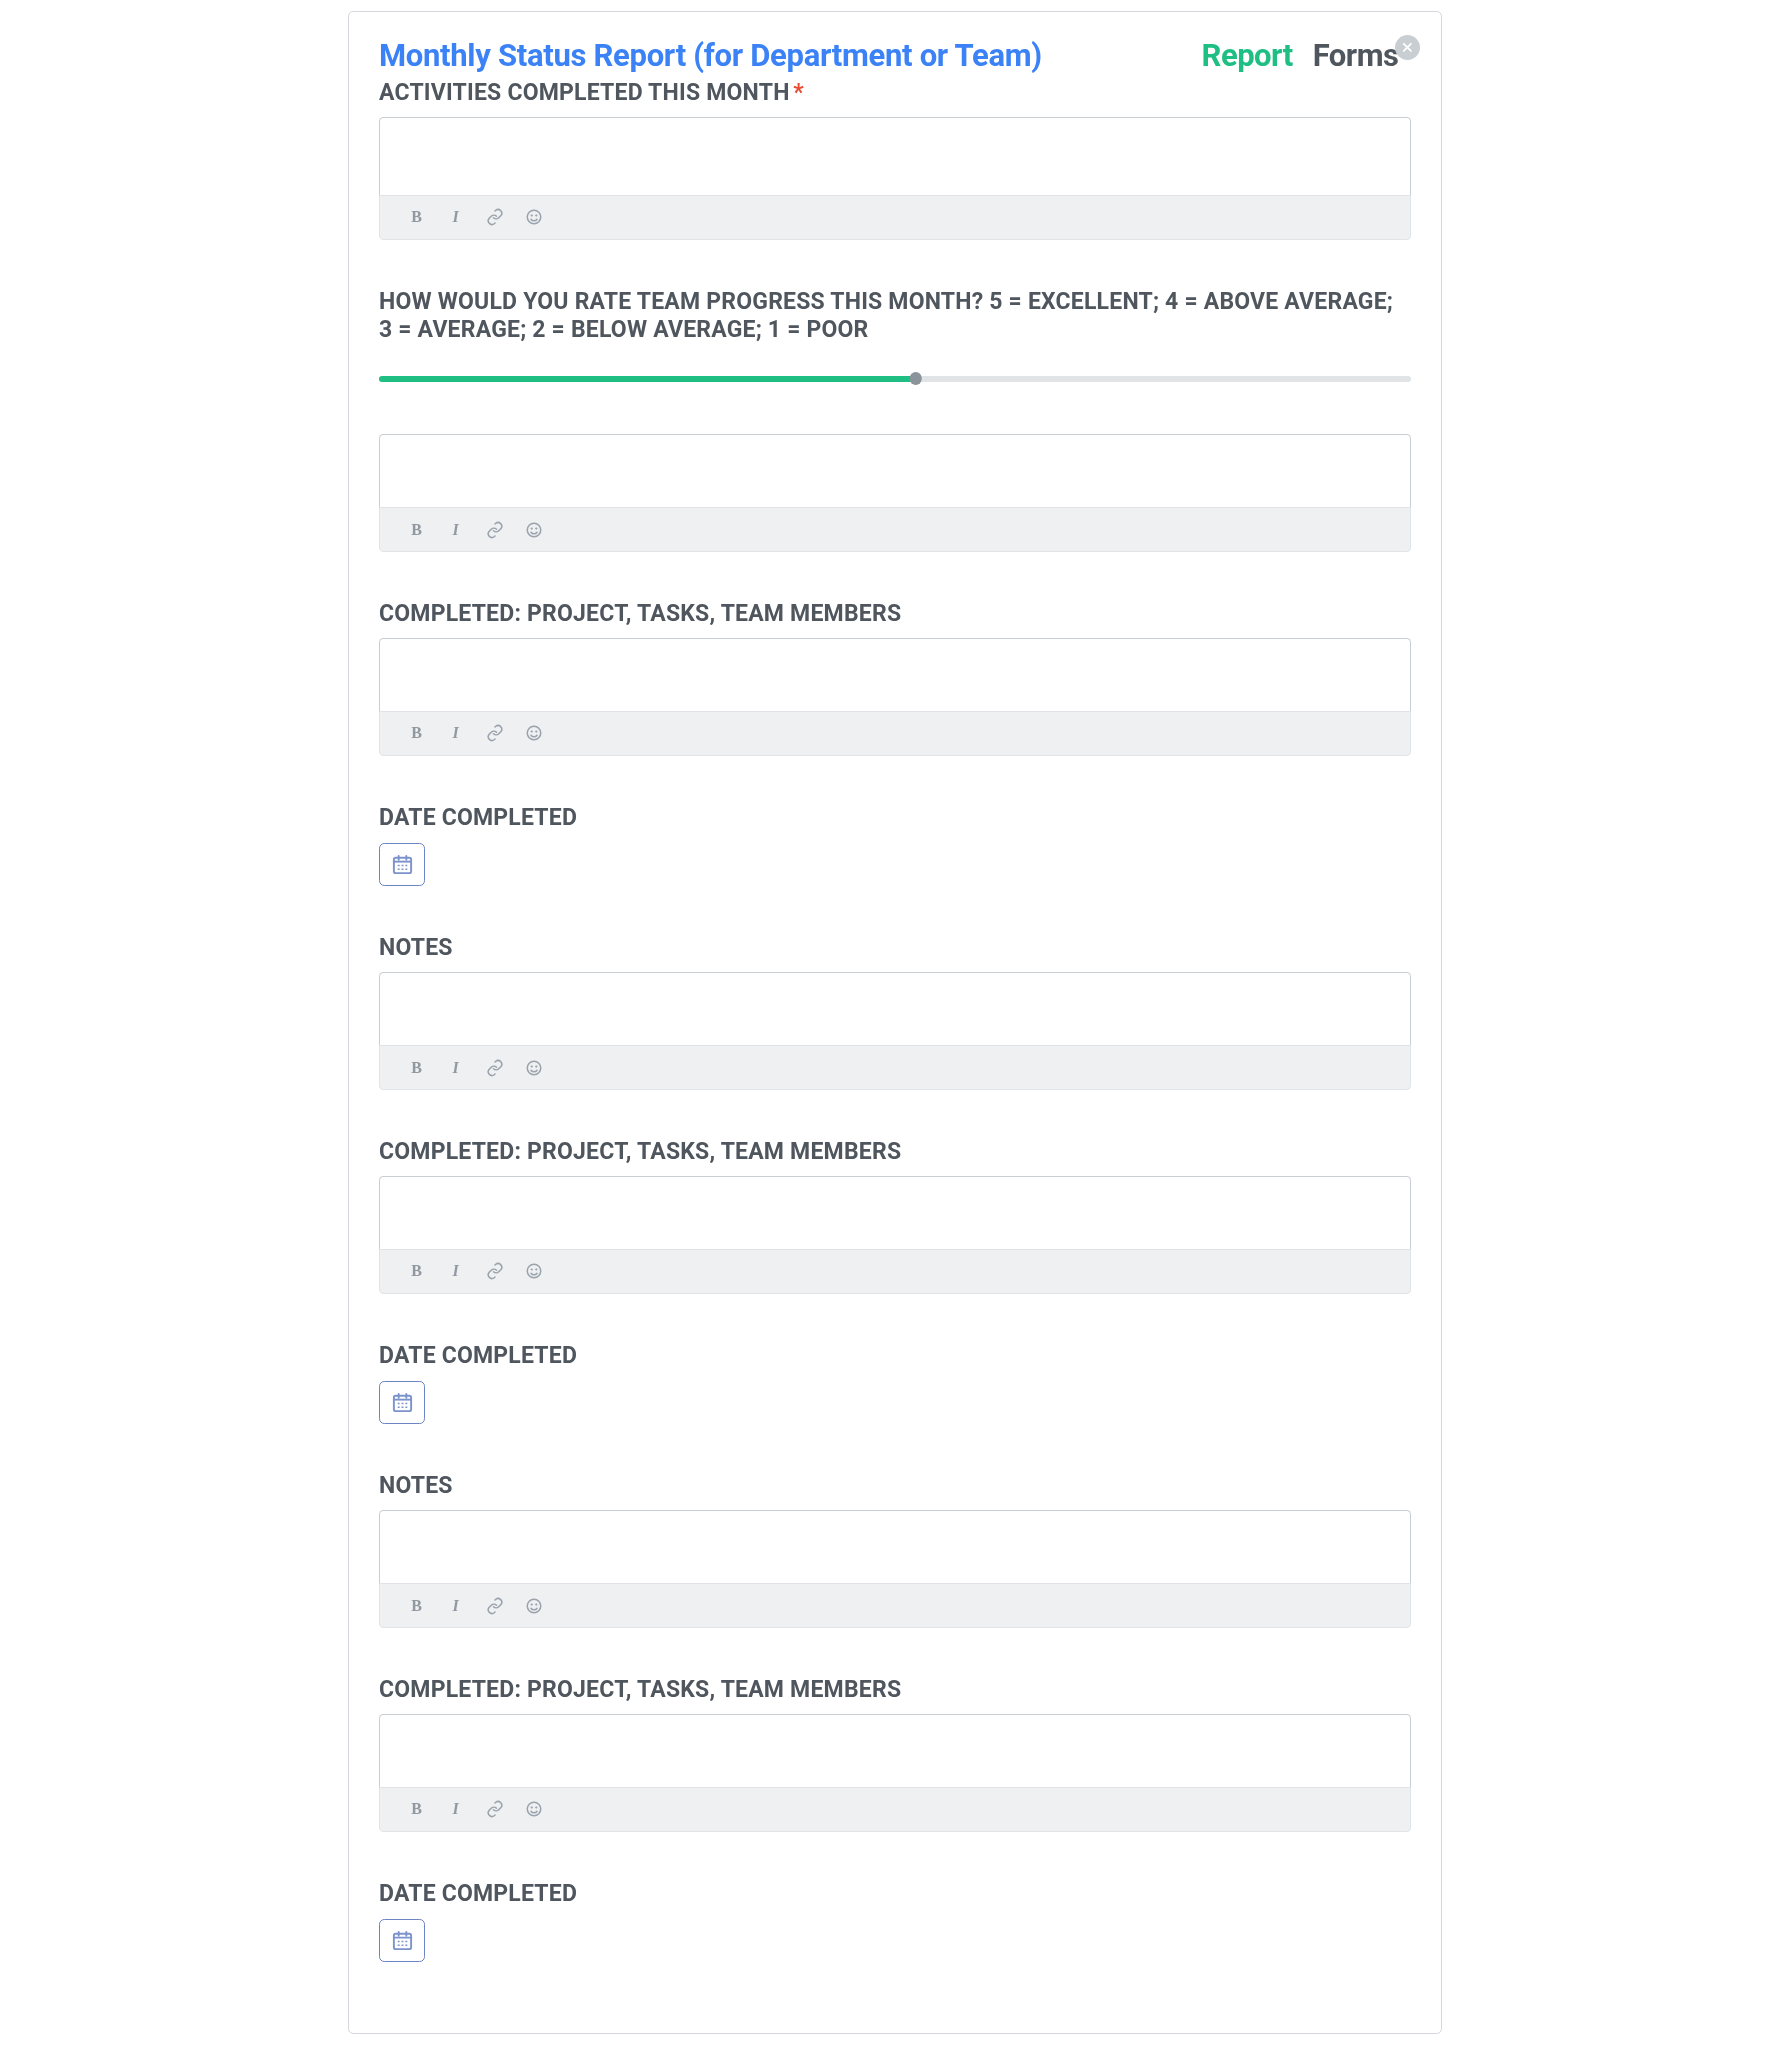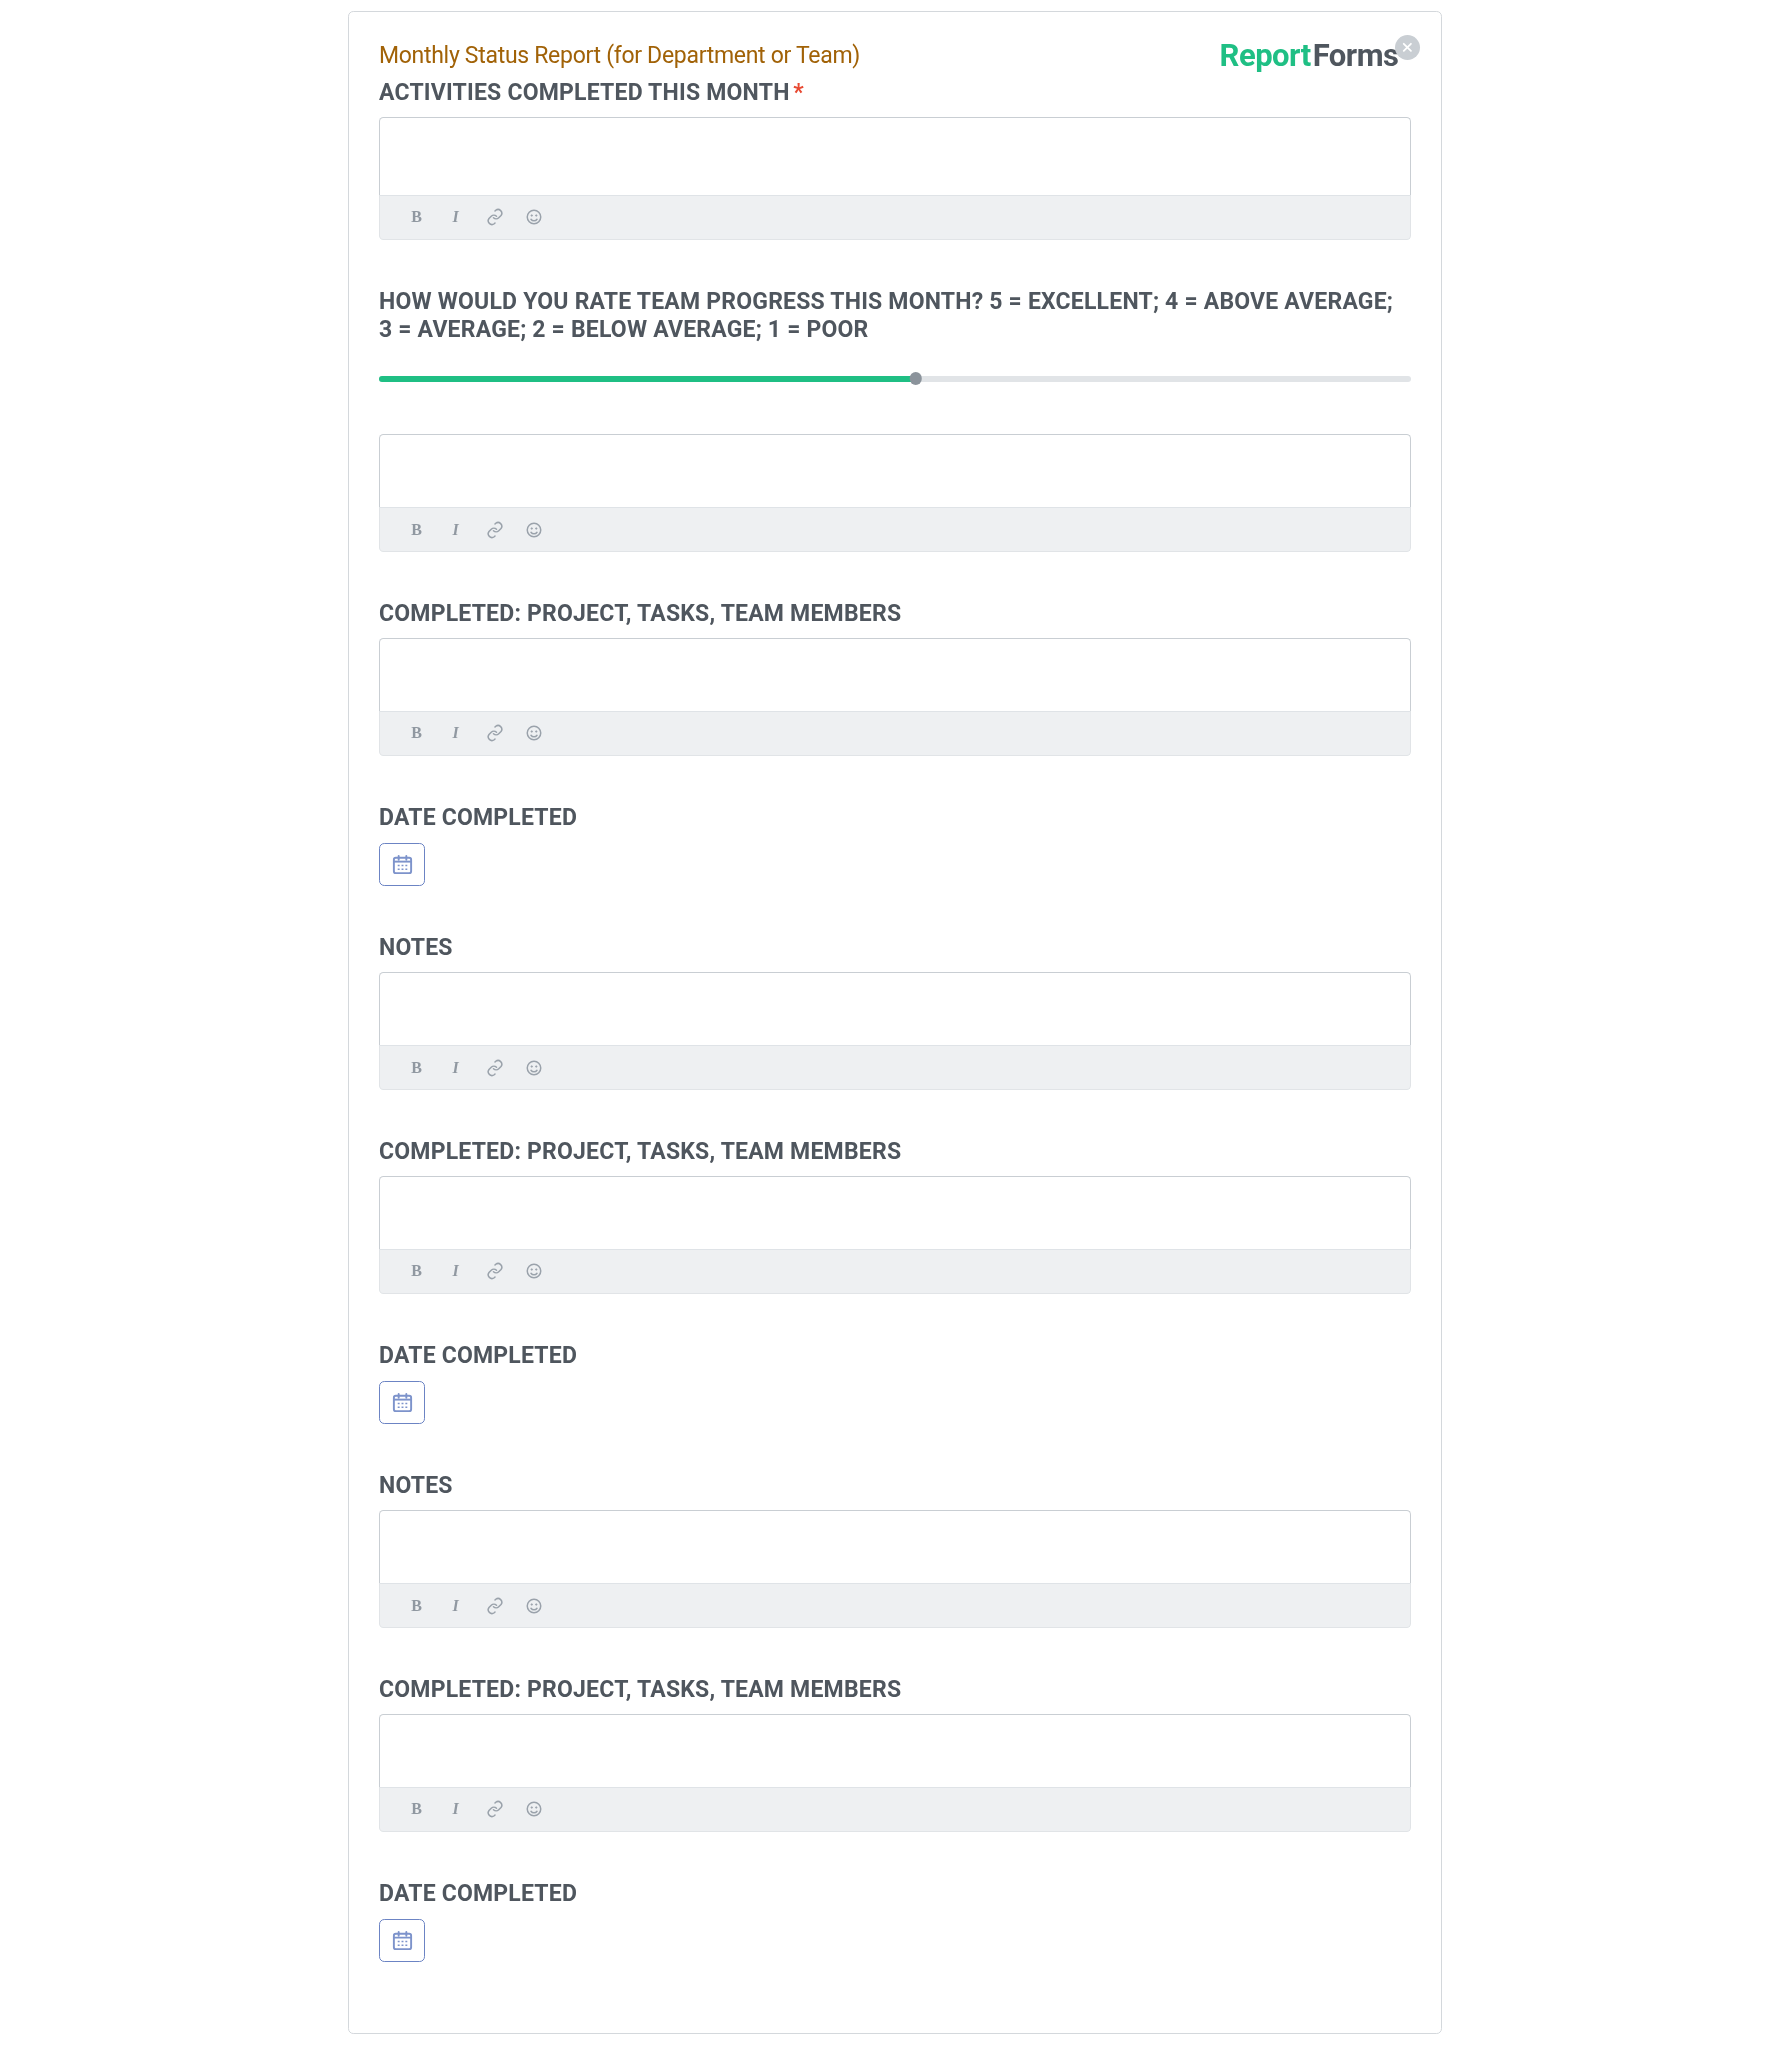--- a/index.html
+++ b/index.html
@@ -38,34 +38,34 @@
     cursor: pointer;
   }
   .close-btn svg { width: 10.7px; height: 10.7px; }
   .header-row {
     display: flex;
     justify-content: space-between;
     align-items: center;
     gap: 18px;
   }
   .title {
-    font-size: 23px;
-    font-weight: 400;
-    color: #a16207;
+    font-size: 31px;
+    font-weight: 700;
+    color: #3b82f6;
     letter-spacing: -0.3px;
   }
   .logo {
     font-size: 31px;
     font-weight: 700;
     letter-spacing: -0.5px;
     white-space: nowrap;
     padding-right: 12.5px;
   }
   .logo .p1 { color: #1fbf84; }
-  .logo .p2 { color: #4f565e; margin-left: 2px; }
+  .logo .p2 { color: #4f565e; margin-left: 20px; }
   .section { margin-top: 48px; }
   .section.first { margin-top: 5.3px; }
   .label {
     font-size: 23px;
     font-weight: 700;
     color: #4f565e;
     letter-spacing: 0.2px;
     line-height: 1.25;
   }
   .required { color: #e84a33; margin-left: 3.6px; }

